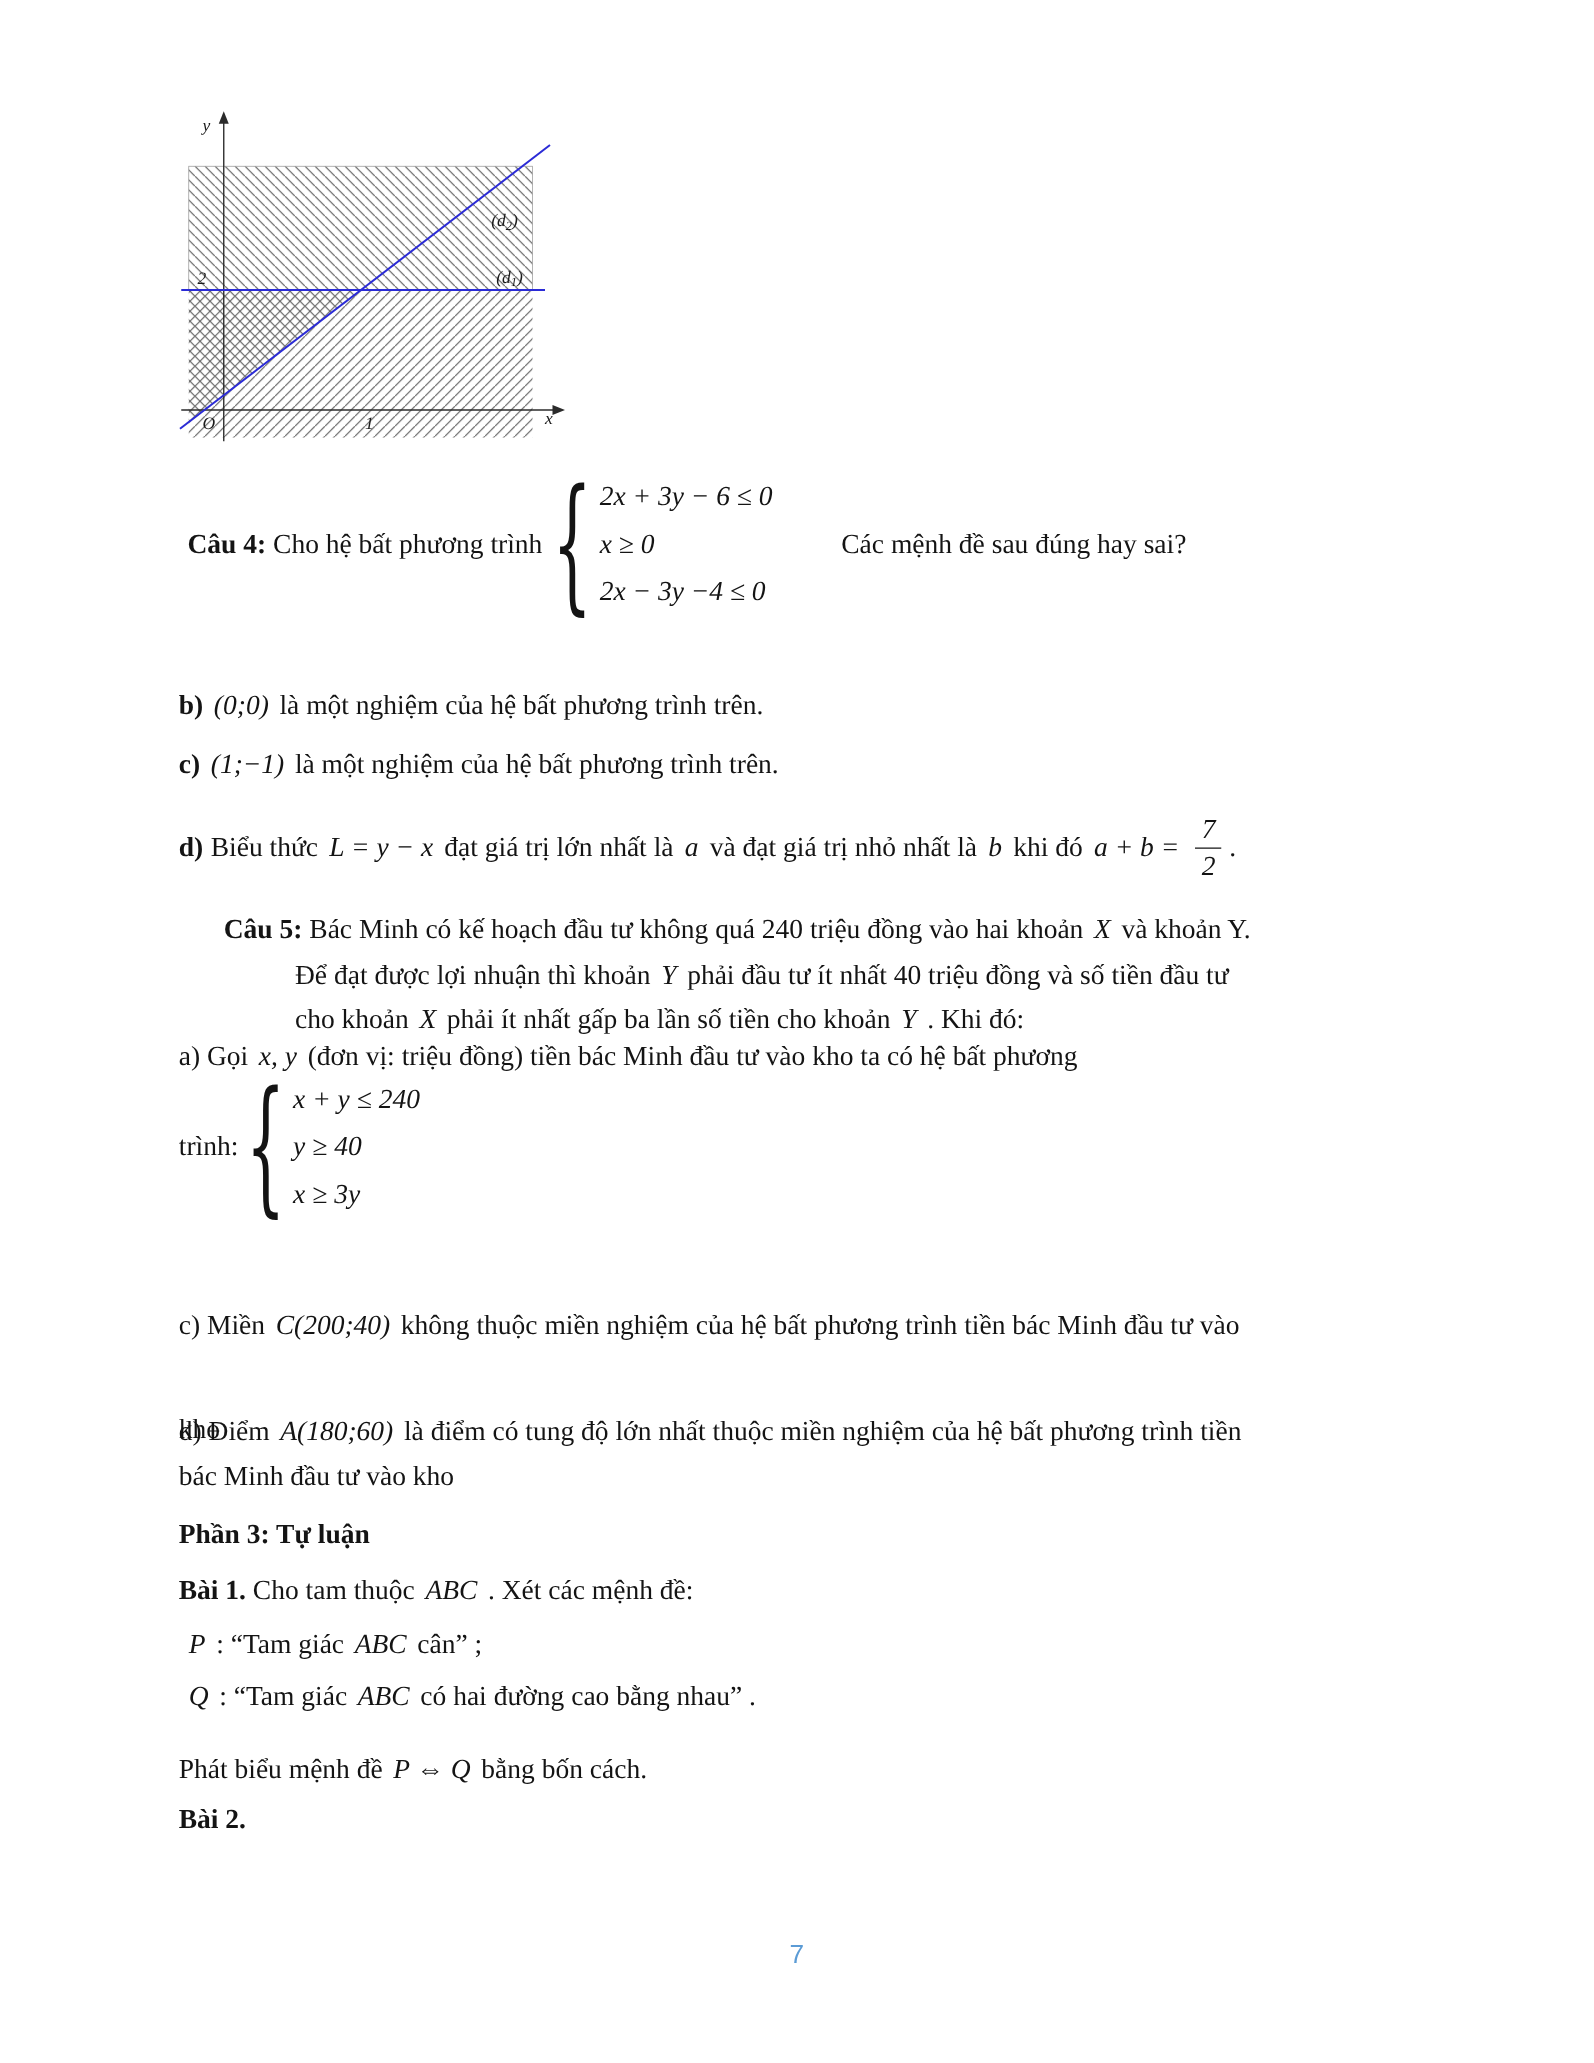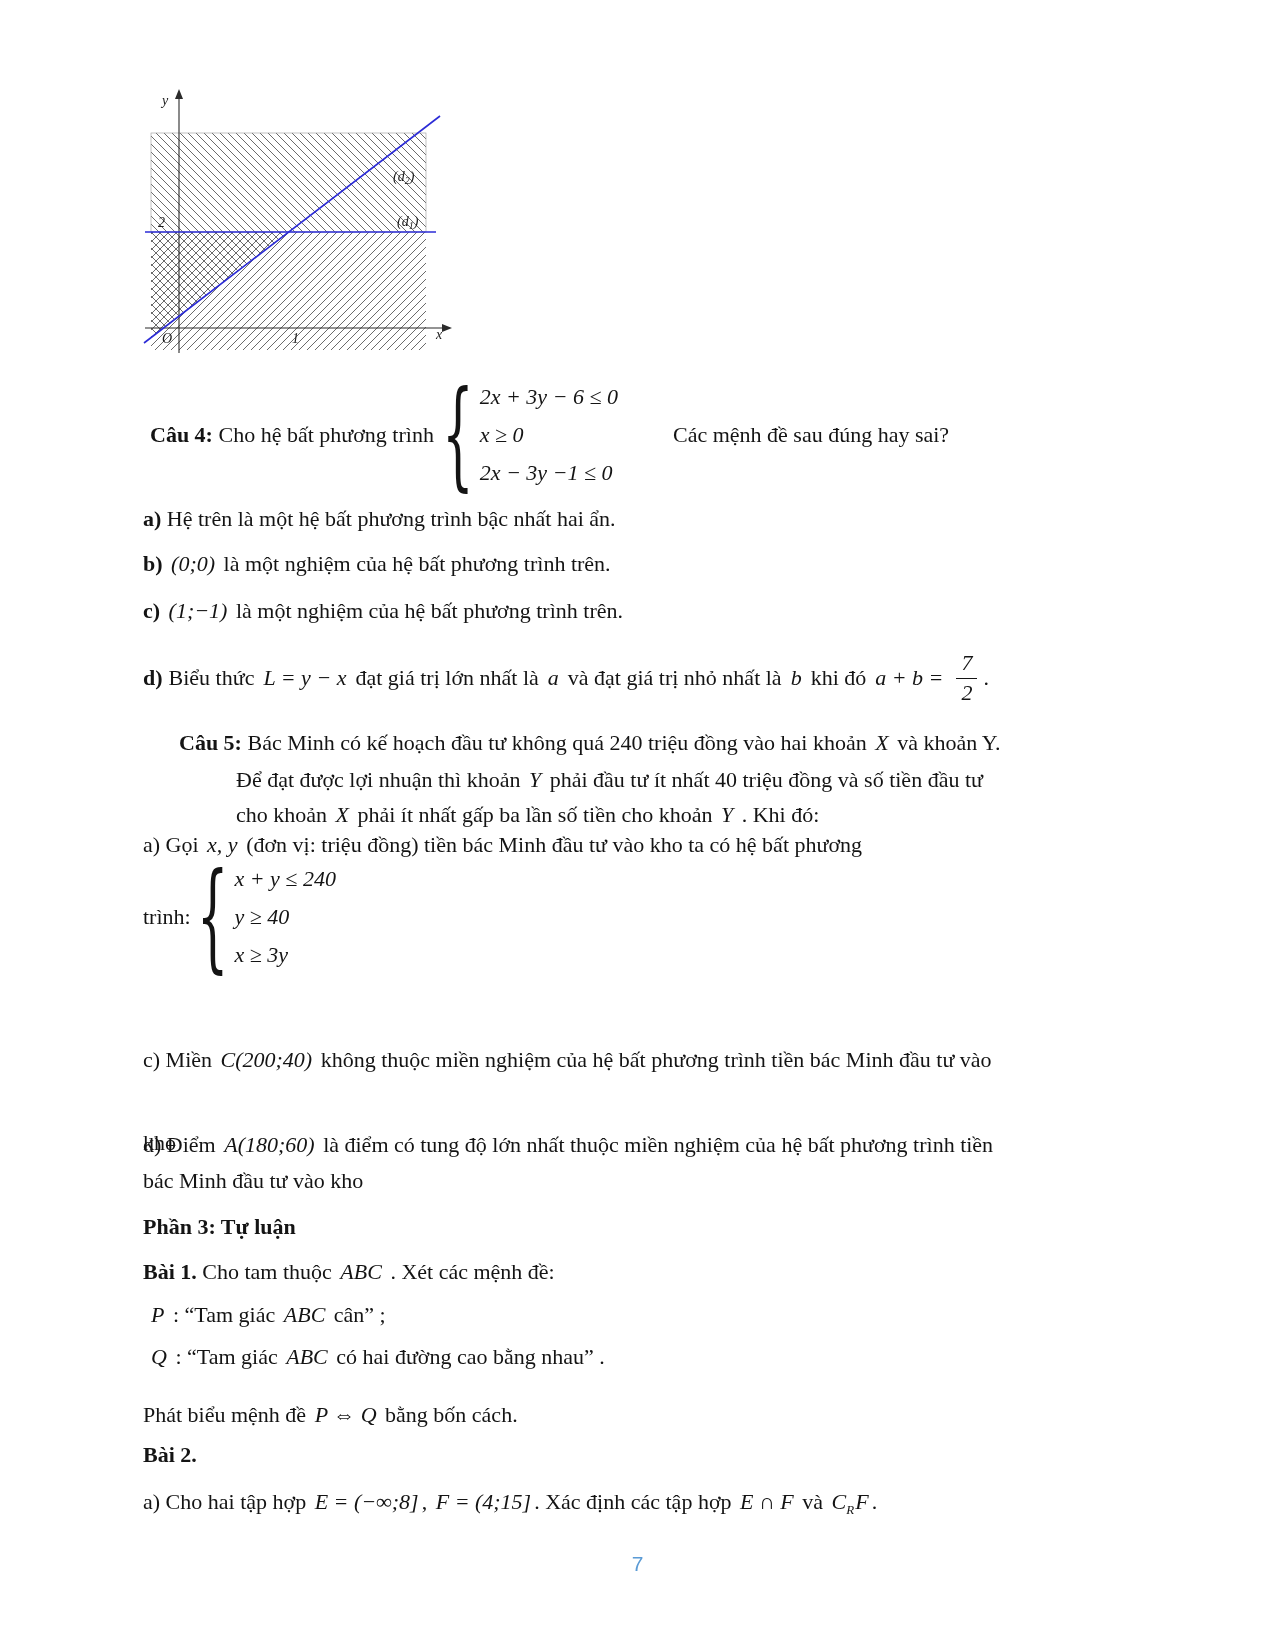--- a/index.html
+++ b/index.html
@@ -65,30 +65,26 @@
   <div class="line flexrow" style="left:150px;top:378px;">
     <span>
       <b class="b">Câu 4:</b>
       <span>Cho hệ bất phương trình</span>
     </span>
     <span class="sys" style="margin-left:8px;">
       <span class="brace">{</span>
       <span class="sys-lines">
         <span class="sline">2x + 3y − 6 ≤ 0</span>
         <span class="sline">x ≥ 0</span>
-        <span class="sline">2x − 3y −1 ≤ 0</span>
+        <span class="sline">2x − 3y −4 ≤ 0</span>
       </span>
     </span>
     <span style="margin-left:55px;">Các mệnh đề sau đúng hay sai?</span>
   </div>
 
-  <div class="line" style="top:504px;">
-    <b class="b">a)</b>
-    <span>Hệ trên là một hệ bất phương trình bậc nhất hai ẩn.</span>
-  </div>
 
   <div class="line" style="top:549px;">
     <b class="b">b)</b>
     <span class="m">(0;0)</span>
     <span>là một nghiệm của hệ bất phương trình trên.</span>
   </div>
 
   <div class="line" style="top:596px;">
     <b class="b">c)</b>
     <span class="m">(1;−1)</span>
@@ -196,24 +192,16 @@
   <div class="line" style="top:1400px;">
     <span>Phát biểu mệnh đề</span>
     <span class="m">P ⇔ Q</span>
     <span>bằng bốn cách.</span>
   </div>
 
   <div class="line" style="top:1440px;">
     <b class="b">Bài 2.</b>
   </div>
 
-  <div class="line" style="top:1487px;">
-    <span>a) Cho hai tập hợp</span>
-    <span class="m">E = (−∞;8]</span><span>,</span>
-    <span class="m">F = (4;15]</span><span>. Xác định các tập hợp</span>
-    <span class="m">E ∩ F</span>
-    <span>và</span>
-    <span class="m" style="padding-right:0;">C</span><sub class="small">R</sub><span class="m" style="padding-left:1px;">F</span><span>.</span>
-  </div>
 
   <div class="pageno">7</div>
 
 </div>
 
 </body></html>

